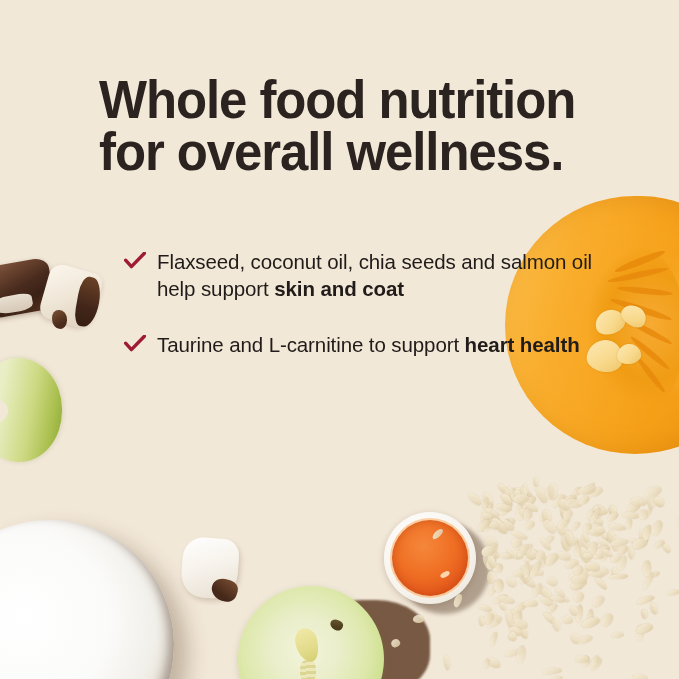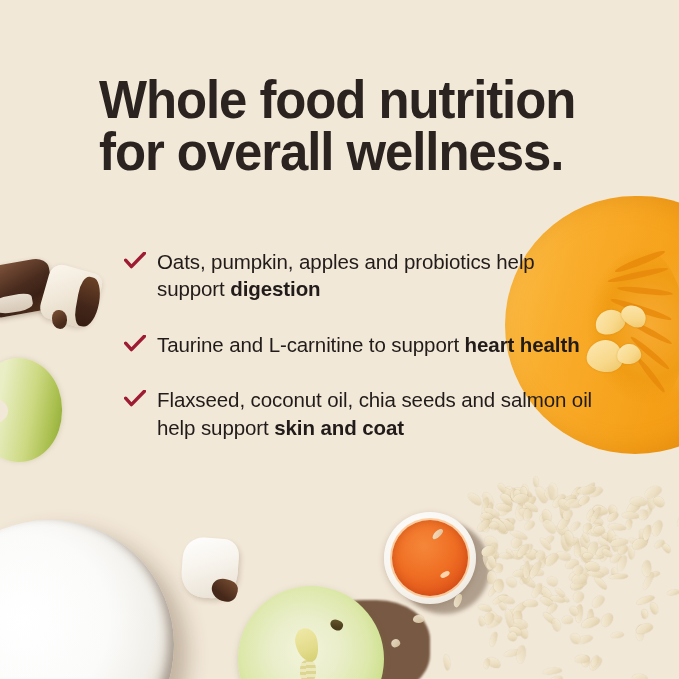--- a/index.html
+++ b/index.html
@@ -628,34 +628,26 @@
       <span class="hl-line">for overall wellness.</span>
     </h1>
 
     <ul class="bullets" id="bullets">
         <li class="bullet">
           <span class="check">
             <svg width="22" height="18" viewBox="0 0 22 18">
               <path d="M1.6 8.2 L7.4 14.6 L20.4 1.2" fill="none" stroke="#9e1b34" stroke-width="3.4" stroke-linecap="round" stroke-linejoin="round"></path>
             </svg>
           </span>
-          <span class="btext">Oats, pumpkin, apples and probiotics help support <span class="em">digestion</span></span>
+          <span class="btext">Flaxseed, coconut oil, chia seeds and salmon oil help support <span class="em">skin and coat</span></span>
         </li>
         <li class="bullet">
           <span class="check">
             <svg width="22" height="18" viewBox="0 0 22 18">
               <path d="M1.6 8.2 L7.4 14.6 L20.4 1.2" fill="none" stroke="#9e1b34" stroke-width="3.4" stroke-linecap="round" stroke-linejoin="round"></path>
             </svg>
           </span>
           <span class="btext">Taurine and L-carnitine to support <span class="em">heart health</span></span>
         </li>
-        <li class="bullet">
-          <span class="check">
-            <svg width="22" height="18" viewBox="0 0 22 18">
-              <path d="M1.6 8.2 L7.4 14.6 L20.4 1.2" fill="none" stroke="#9e1b34" stroke-width="3.4" stroke-linecap="round" stroke-linejoin="round"></path>
-            </svg>
-          </span>
-          <span class="btext">Flaxseed, coconut oil, chia seeds and salmon oil help support <span class="em">skin and coat</span></span>
-        </li>
       </ul>
 
   </div>
 </div>
 
 </body></html>

